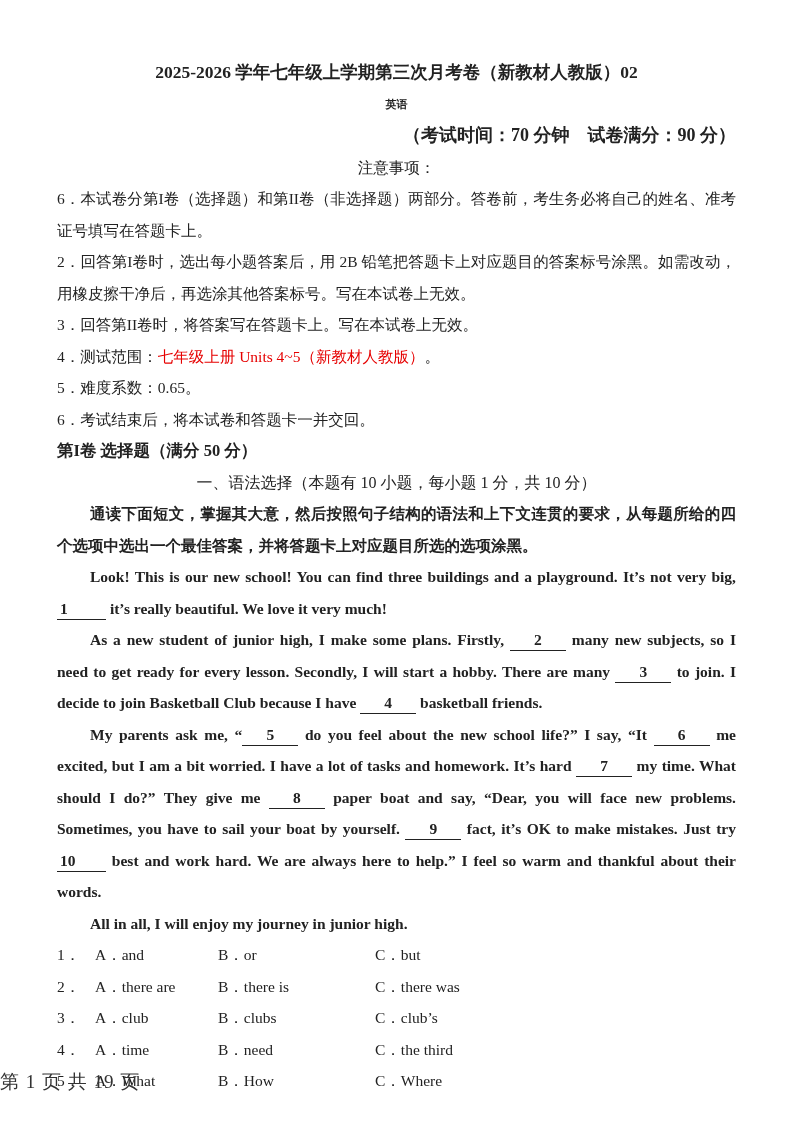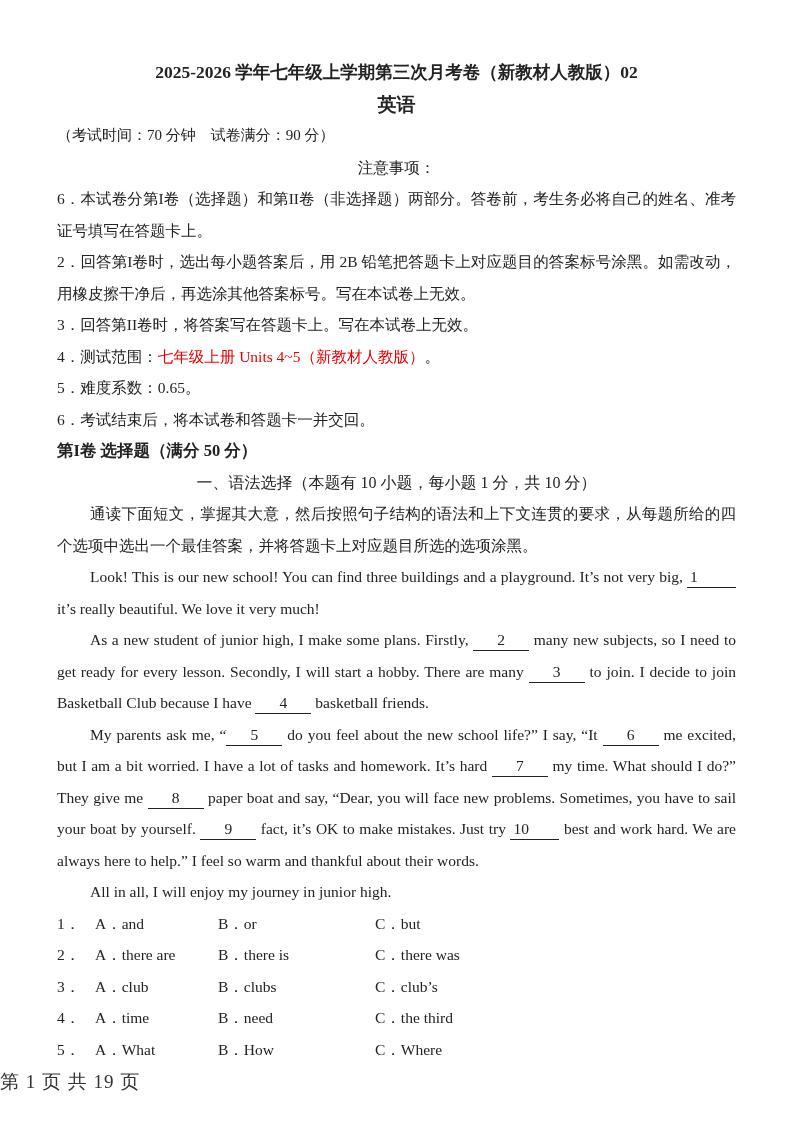--- a/index.html
+++ b/index.html
@@ -5,28 +5,28 @@
   :root { --accent-red: #e60000; --ink: #222222; }
   html, body { margin: 0; padding: 0; background: #ffffff; }
   body {
     width: 793px; height: 1122px; position: relative; overflow: hidden;
     font-family: "Liberation Serif", "DejaVu Serif", serif;
     color: var(--ink);
   }
   .page { padding: 57px 57px 0 57px; }
   p { margin: 0; font-size: 15.5px; line-height: 31.5px; text-align: center; }
   .title   { text-align: center; font-weight: bold; font-size: 17.5px; }
-  .subject { text-align: center; font-weight: bold; font-size: 19px; }
-  .info    { text-align: left; font-size: 15px; }
+  .subject { text-align: center; font-weight: bold; font-size: 11px; }
+  .info    { text-align: right; font-size: 18px; font-weight: bold; }
   .notice  { text-align: justify; }
   .red     { color: var(--accent-red); }
   .section-title { text-align: left; font-weight: bold; font-size: 16.5px; }
   .part-heading  { font-weight: normal; font-size: 16px; }
   .para   { text-align: justify; }
-  .indent { text-indent: 33px; }
+  .indent { text-indent: 33px; font-weight: bold; }
   .blank {
     display: inline-block; min-width: 56px; line-height: 20px;
     border-bottom: 1px solid #222; text-align: center; text-indent: 0;
   }
   .blank-start { min-width: 46px; text-align: left; padding-left: 3px; }
   .options { margin-top: 0; }
   .opt-row {
     display: grid; grid-template-columns: 38px 123px 157px auto;
     font-size: 15.5px; line-height: 31.5px;
   }

